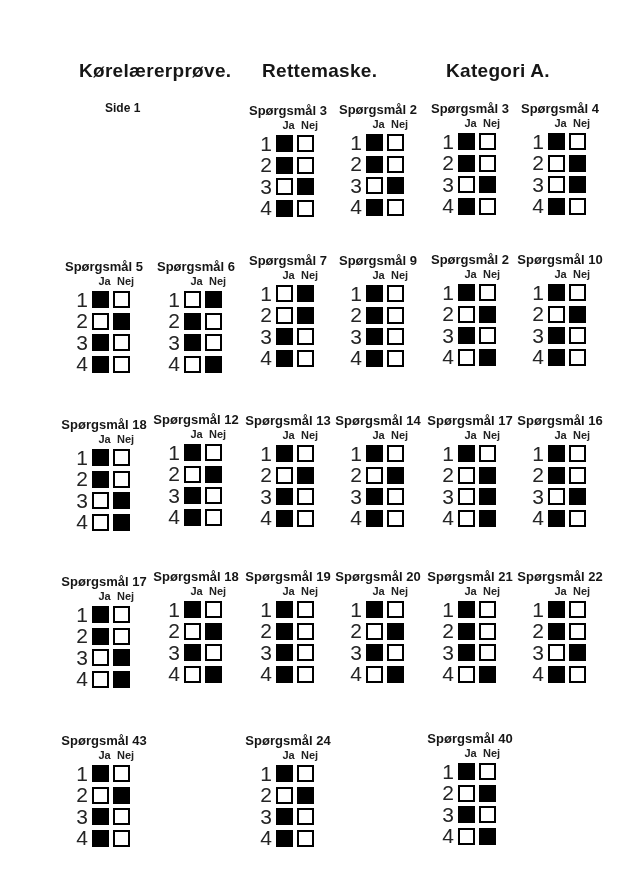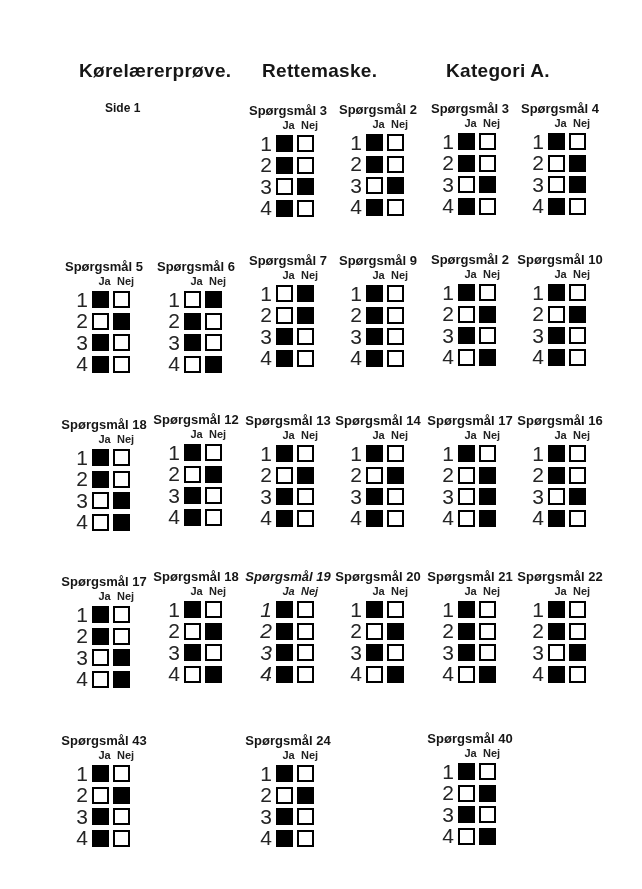--- a/index.html
+++ b/index.html
@@ -582,21 +582,21 @@
           <span class="q-num">3</span>
           <span class="box filled"></span>
           <span class="box"></span>
         </div>
         <div class="q-row">
           <span class="q-num">4</span>
           <span class="box"></span>
           <span class="box filled"></span>
         </div>
       </div>
-      <div class="qblock" style="left: 240px; top: 570px; font-style: italic;">
+      <div class="qblock" style="left: 240px; top: 570px;">
         <div class="q-title">Spørgsmål 19</div>
         <div class="q-head">
           <span>Ja</span>
           <span>Nej</span>
         </div>
         <div class="q-row">
           <span class="q-num">1</span>
           <span class="box filled"></span>
           <span class="box"></span>
         </div>

